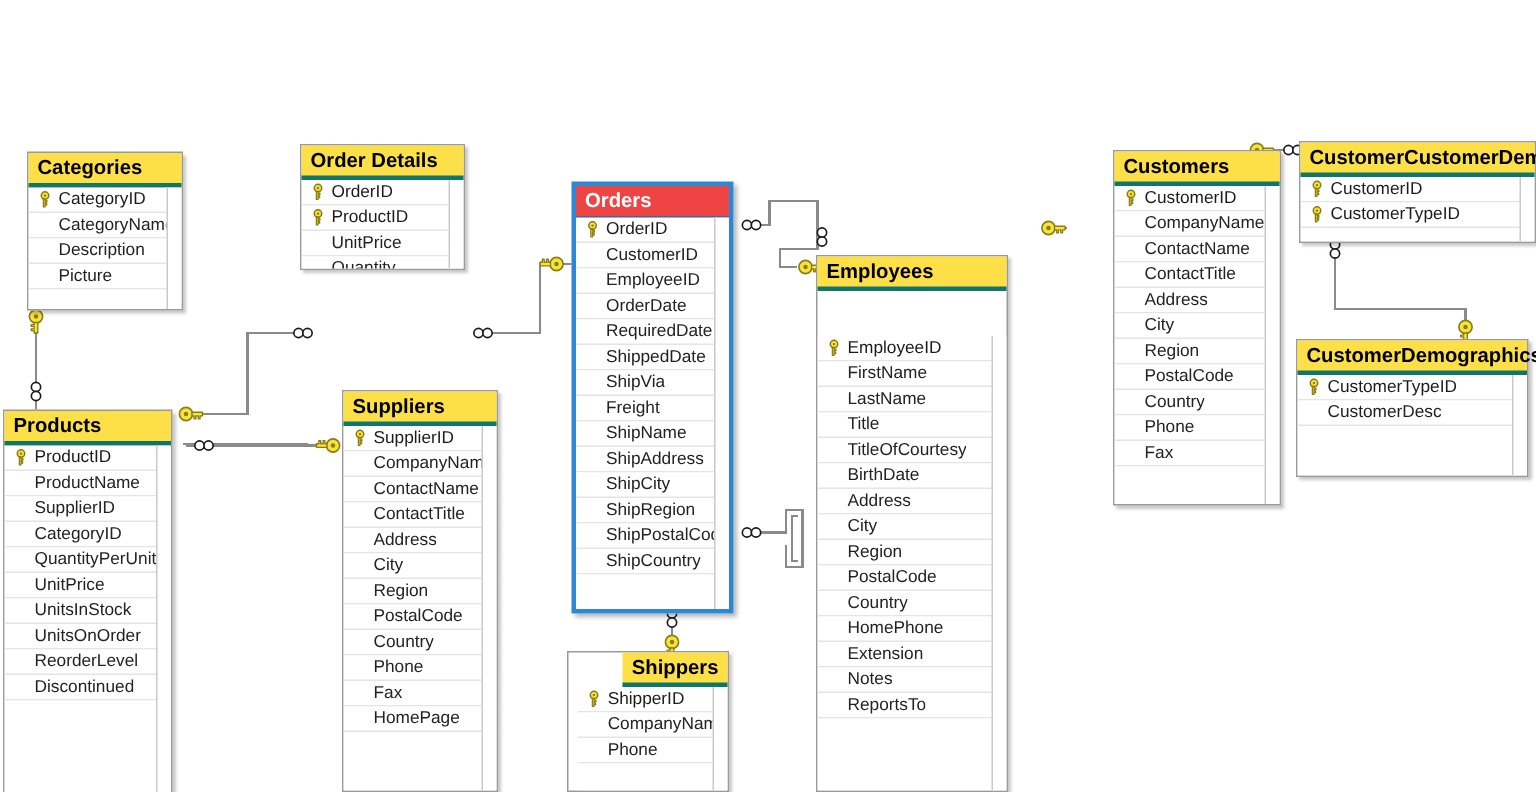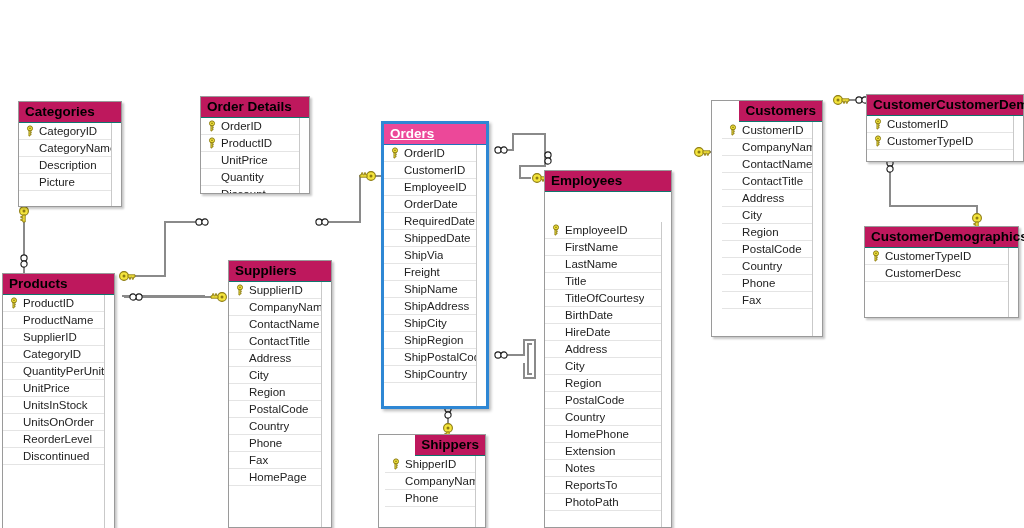--- a/index.html
+++ b/index.html
@@ -46,29 +46,28 @@
     box-shadow: 2px 2px 3px rgba(0,0,0,0.28);
   }
 
   .tbl-title {
     font-size: 13.5px;
     font-weight: bold;
     color: #000000;
     padding: 2px 6px 3px 6px;
     line-height: 15px;
     white-space: nowrap;
-    background: #be185d;
-    border-bottom: 1px solid #0f766e;
+    background: #fde047;
+    border-bottom: 3px solid #0f766e;
     flex: 0 0 auto;
   }
   .table.selected .tbl-title {
-    background: #ec4899;
+    background: #ef4444;
     color: #ffffff;
     border-bottom: 1px solid #1f72bd;
-    text-decoration: underline;
   }
 
   .tbl-body {
     position: relative;
     flex: 1 1 auto;
     display: flex;
     flex-direction: column;
     overflow: hidden;
   }
 
@@ -246,21 +245,21 @@
             <span class="fname">Description</span>
           </div>
           <div class="row">
             <span class="keycell"></span>
             <span class="fname">Picture</span>
           </div>
           <div class="filler"></div>
           <div class="gutter"></div>
         </div>
       </div>
-      <div class="table" style="left: 200px; top: 96px; width: 110px; height: 98px;">
+      <div class="table" style="left: 200px; top: 96px; width: 110px; height: 84px;">
         <div class="tbl-title">Order Details</div>
         <div class="tbl-body">
           <div class="row pk">
             <span class="keycell"><svg width="12" height="12" viewBox="0 0 12 12" class="keyglyph">
                 <circle cx="6" cy="3.4" r="2.5" fill="#f2e33c" stroke="#8a7a10" stroke-width="1"></circle>
                 <circle cx="6" cy="3.4" r="0.8" fill="#8a7a10"></circle>
                 <path d="M4.9 5.6 L4.9 11 L6 11 L6 9.8 L7.1 9.8 L7.1 8.8 L6 8.8 L6 7.8 L7.3 7.8 L7.3 6.8 L6 6.8 L6 5.6 Z" fill="#f2e33c" stroke="#8a7a10" stroke-width="0.8" stroke-linejoin="round"></path>
               </svg></span>
             <span class="fname">OrderID</span>
           </div>
@@ -514,24 +513,20 @@
           <div class="row">
             <span class="keycell"></span>
             <span class="fname">TitleOfCourtesy</span>
           </div>
           <div class="row">
             <span class="keycell"></span>
             <span class="fname">BirthDate</span>
           </div>
           <div class="row">
             <span class="keycell"></span>
-            <span class="fname">HireDate</span>
-          </div>
-          <div class="row">
-            <span class="keycell"></span>
             <span class="fname">Address</span>
           </div>
           <div class="row">
             <span class="keycell"></span>
             <span class="fname">City</span>
           </div>
           <div class="row">
             <span class="keycell"></span>
             <span class="fname">Region</span>
           </div>
@@ -552,29 +547,25 @@
             <span class="fname">Extension</span>
           </div>
           <div class="row">
             <span class="keycell"></span>
             <span class="fname">Notes</span>
           </div>
           <div class="row">
             <span class="keycell"></span>
             <span class="fname">ReportsTo</span>
           </div>
-          <div class="row">
-            <span class="keycell"></span>
-            <span class="fname">PhotoPath</span>
-          </div>
-          <div class="filler"></div>
-          <div class="gutter"></div>
-        </div>
-      </div>
-      <div class="table" style="left: 711px; top: 100px; width: 112px; height: 237px; align-items: flex-end;">
+          <div class="filler"></div>
+          <div class="gutter"></div>
+        </div>
+      </div>
+      <div class="table" style="left: 742px; top: 100px; width: 112px; height: 237px;">
         <div class="tbl-title">Customers</div>
         <div class="tbl-body">
           <div class="row pk">
             <span class="keycell"><svg width="12" height="12" viewBox="0 0 12 12" class="keyglyph">
                 <circle cx="6" cy="3.4" r="2.5" fill="#f2e33c" stroke="#8a7a10" stroke-width="1"></circle>
                 <circle cx="6" cy="3.4" r="0.8" fill="#8a7a10"></circle>
                 <path d="M4.9 5.6 L4.9 11 L6 11 L6 9.8 L7.1 9.8 L7.1 8.8 L6 8.8 L6 7.8 L7.3 7.8 L7.3 6.8 L6 6.8 L6 5.6 Z" fill="#f2e33c" stroke="#8a7a10" stroke-width="0.8" stroke-linejoin="round"></path>
               </svg></span>
             <span class="fname">CustomerID</span>
           </div>

